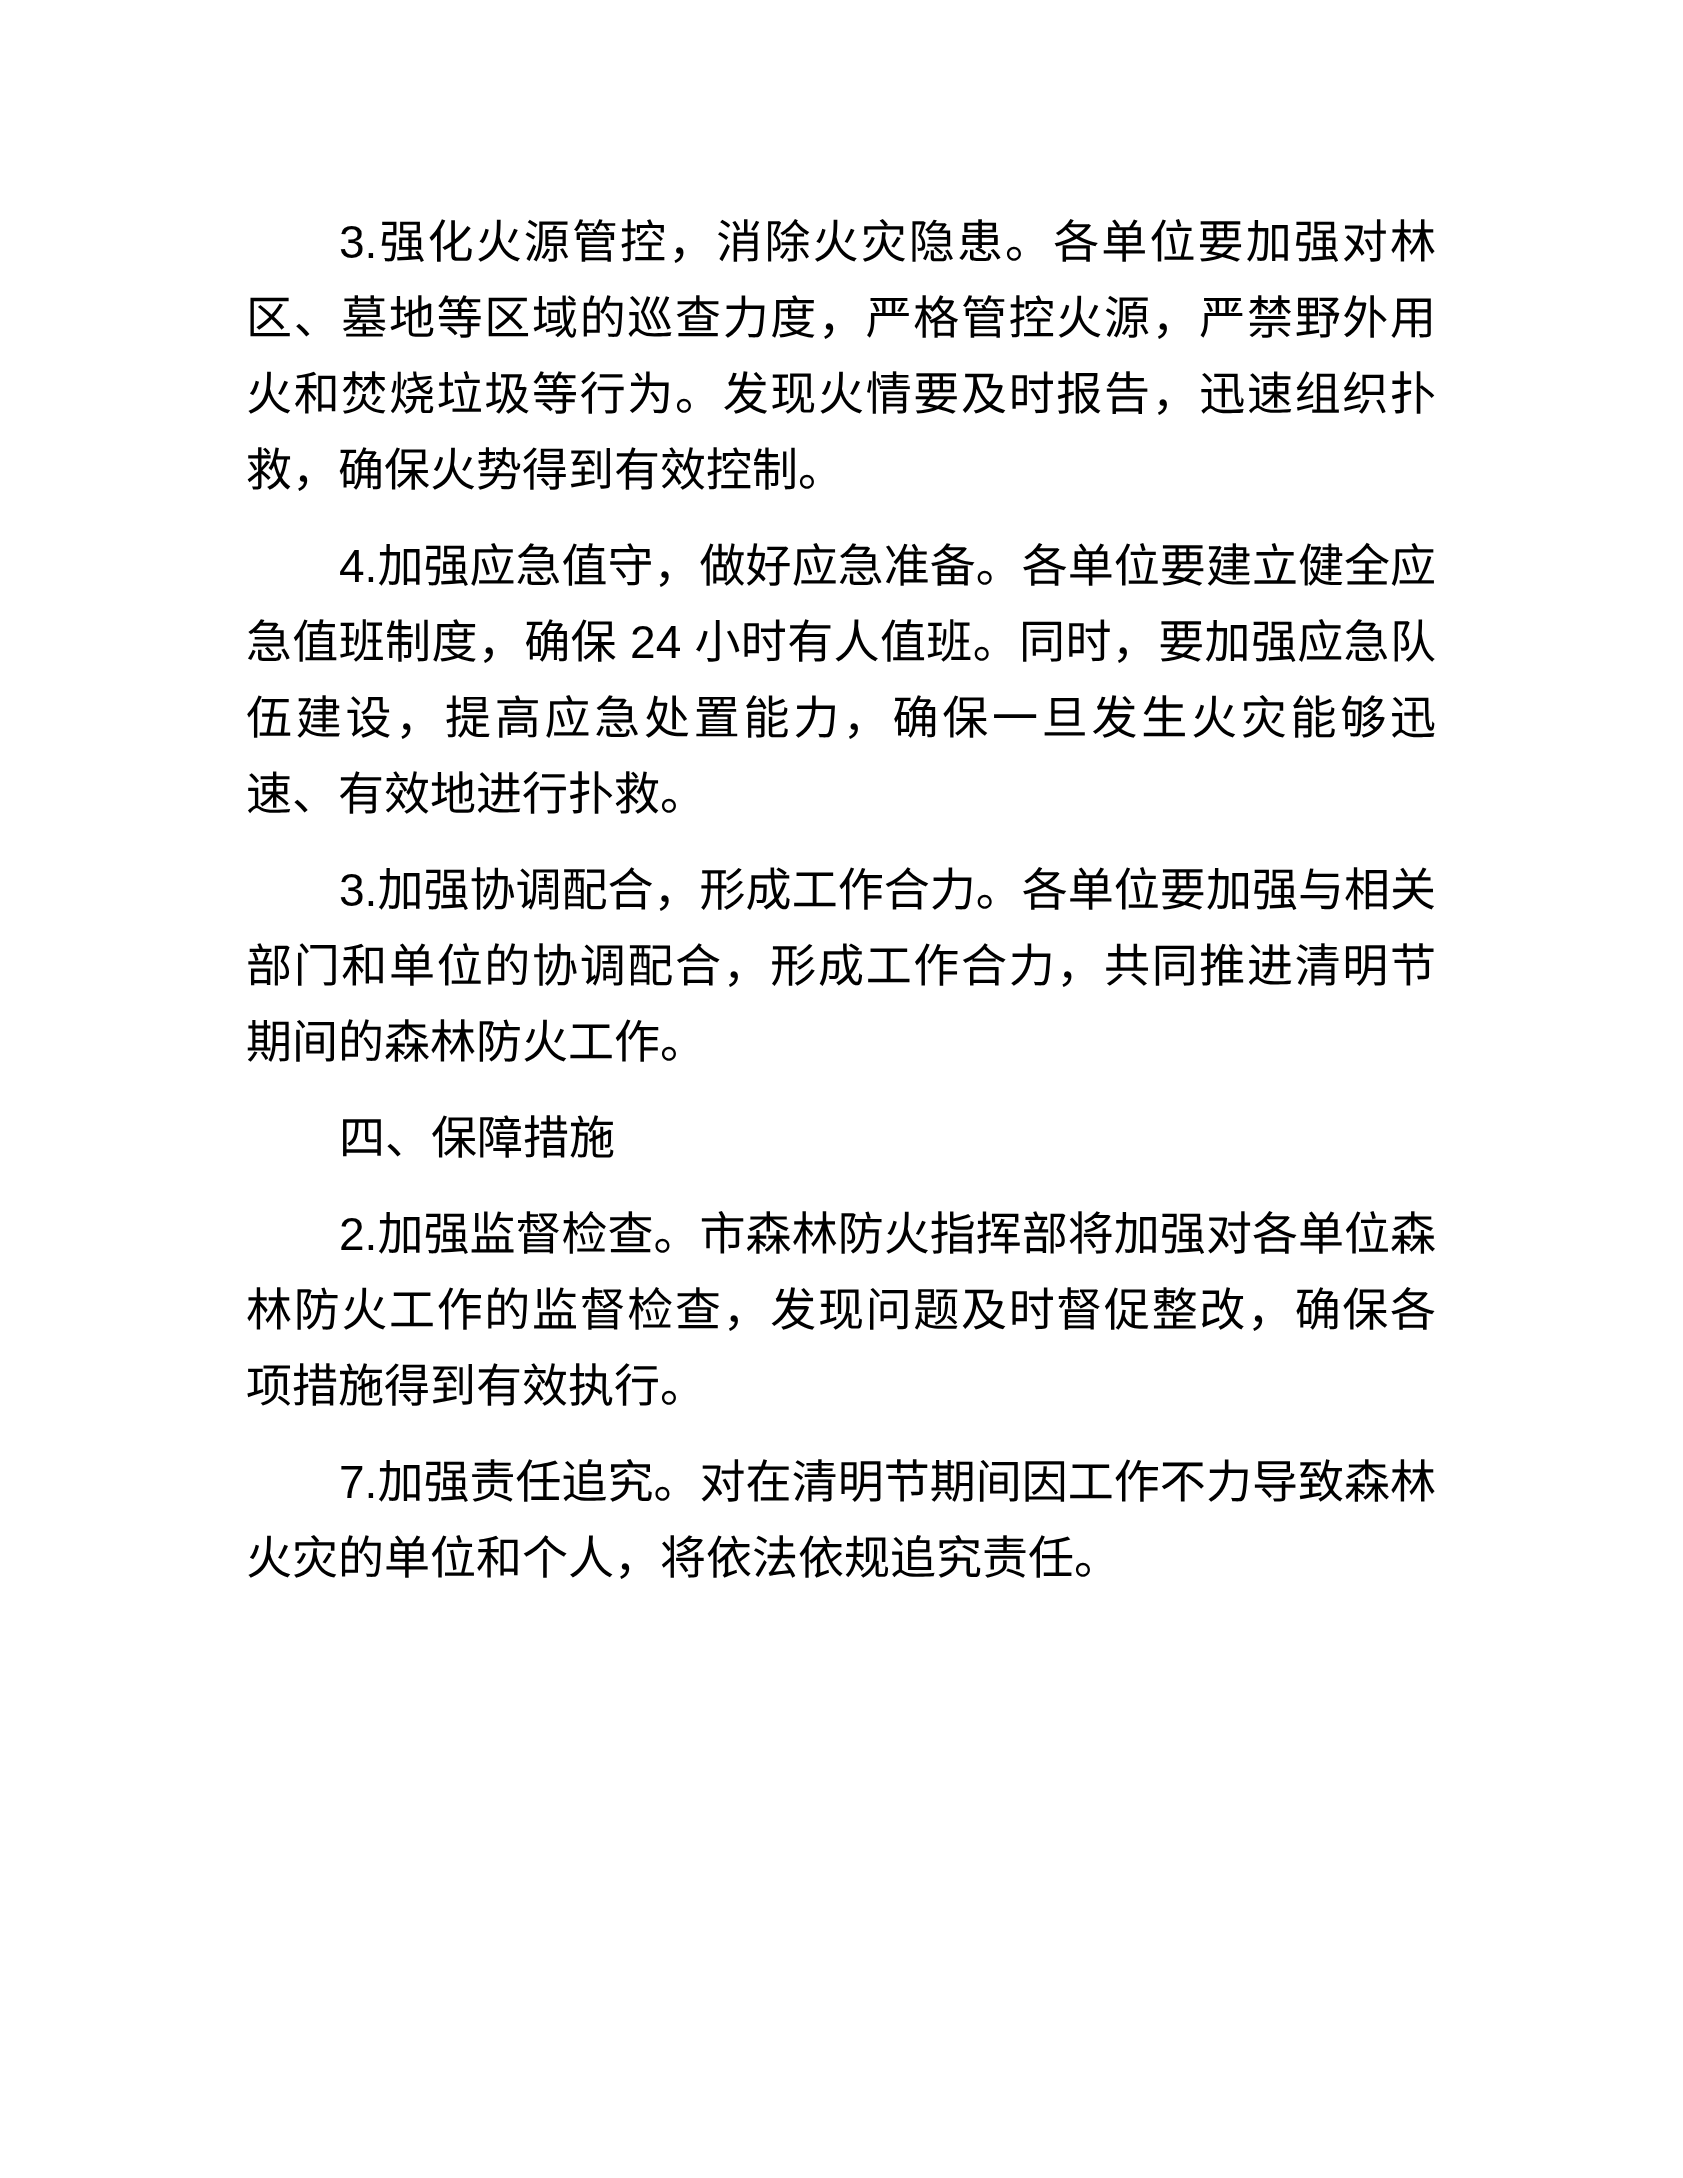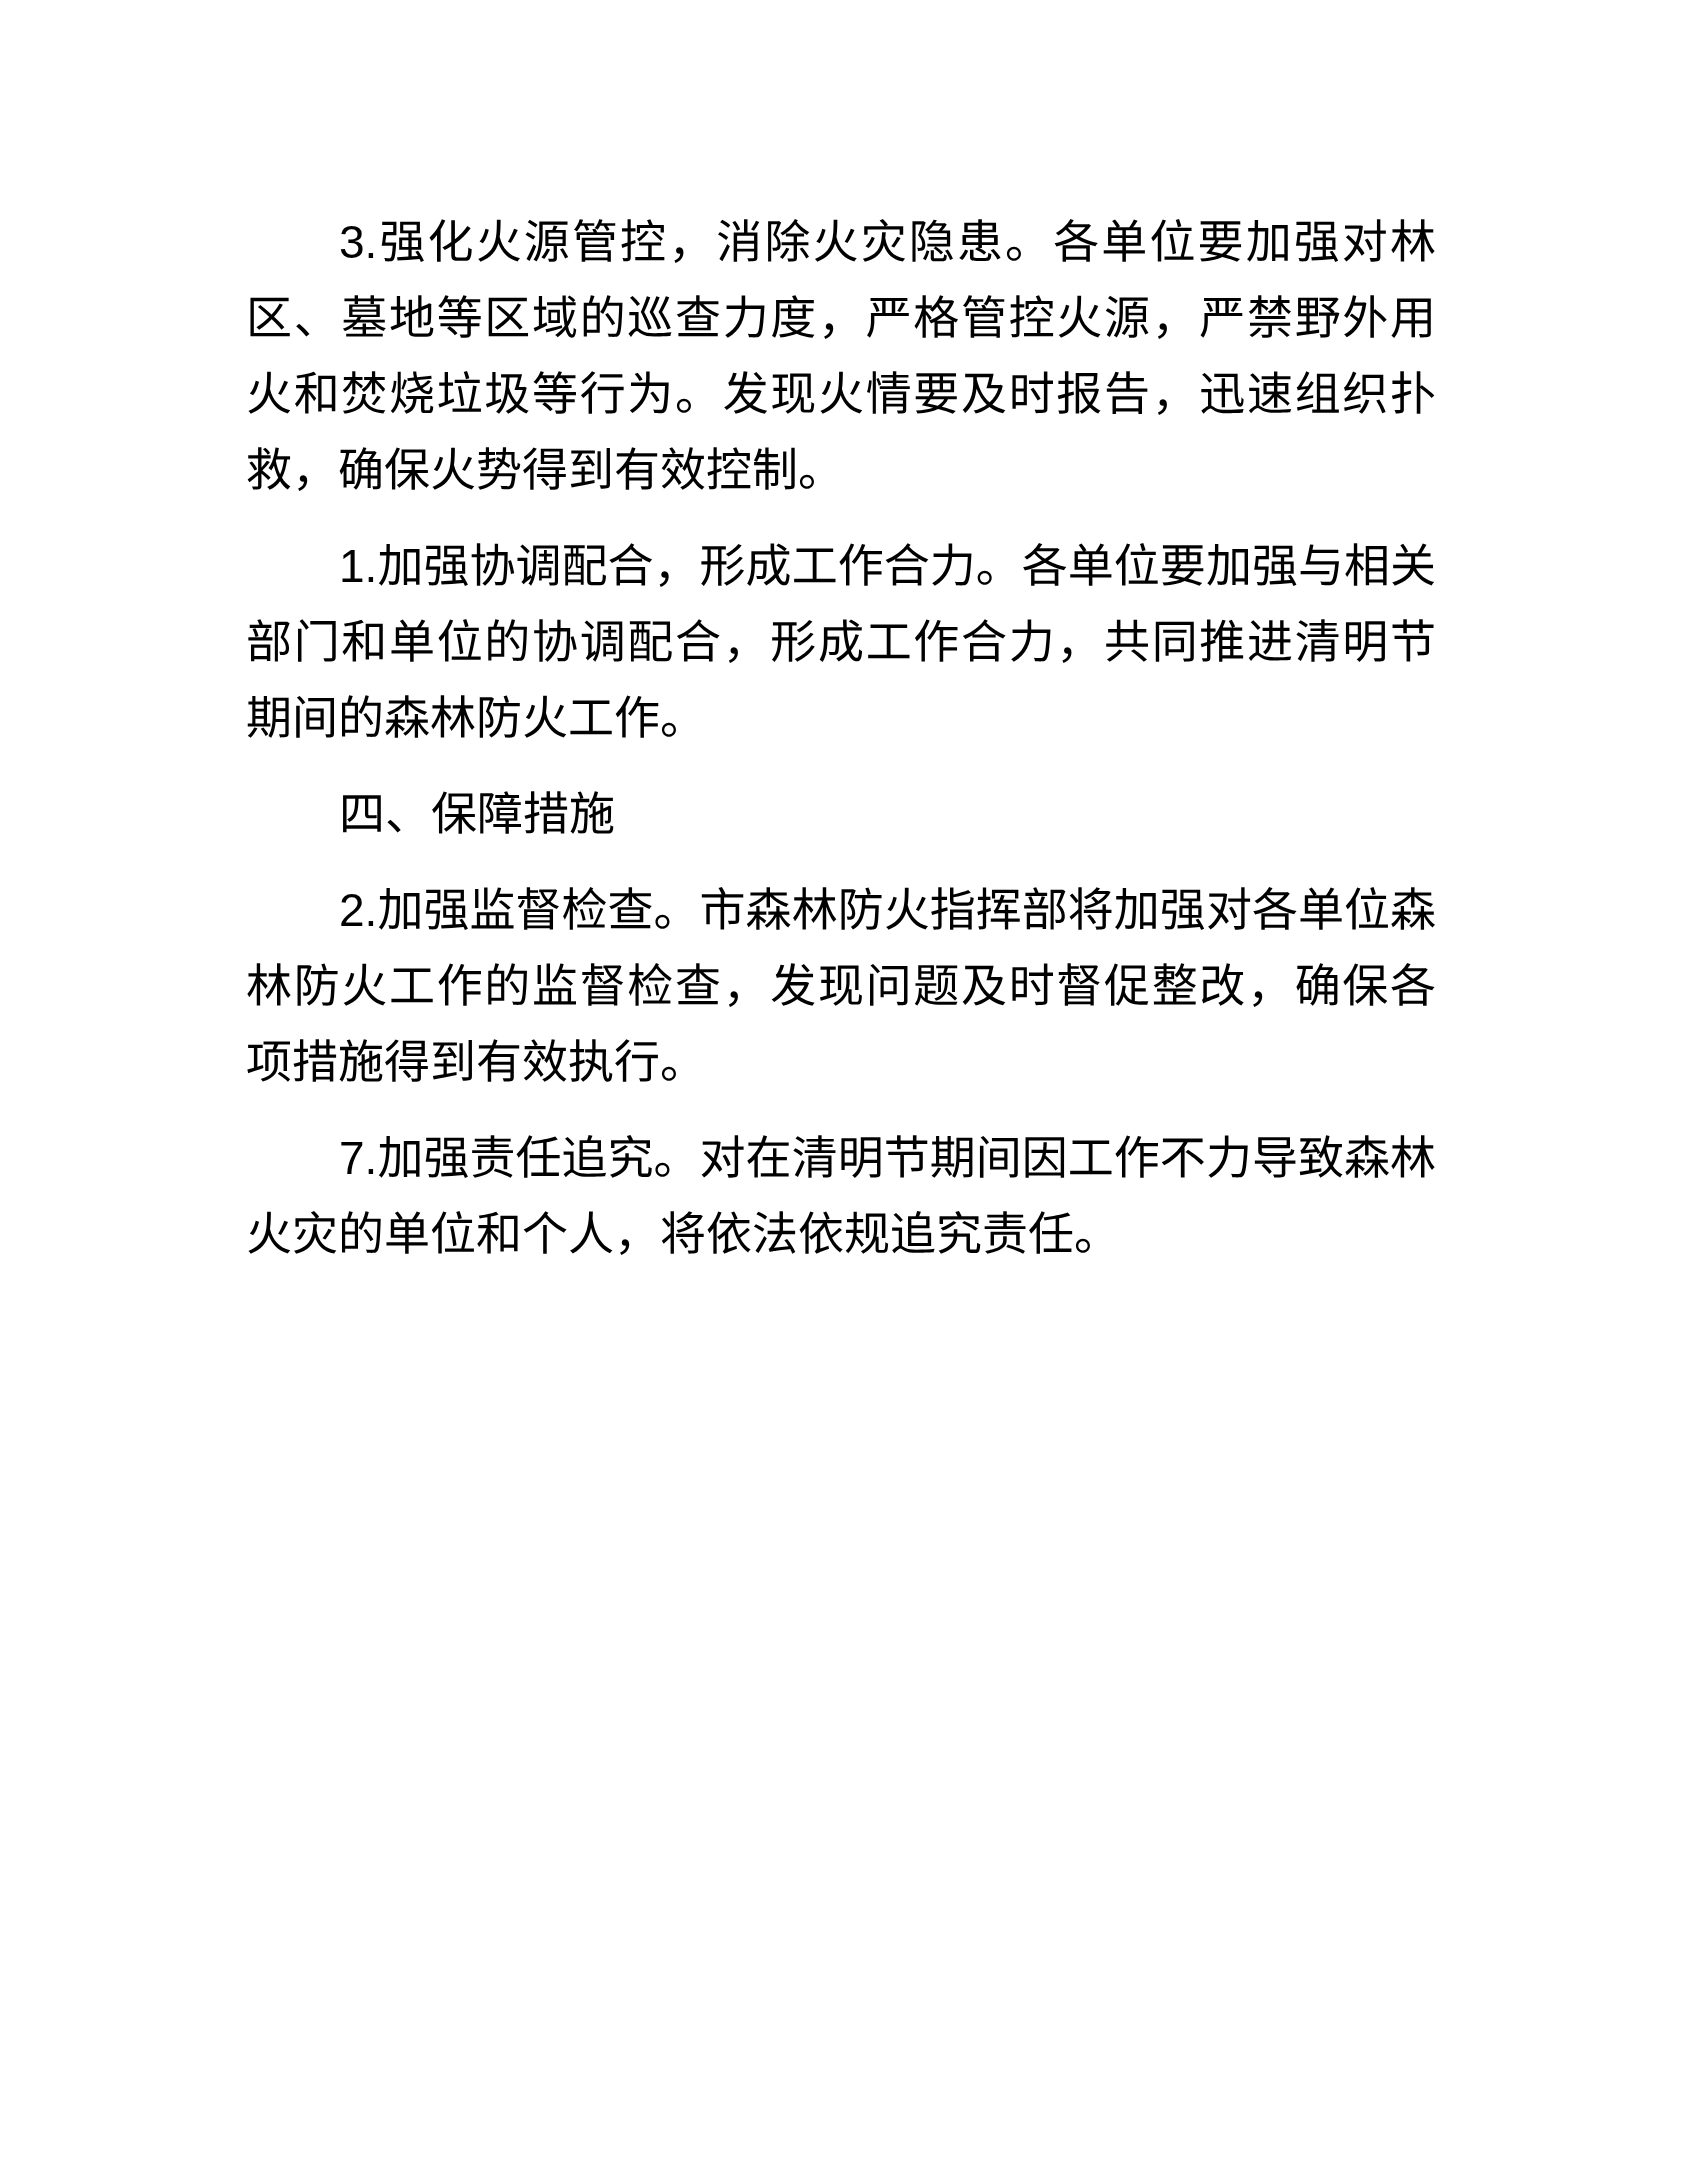--- a/index.html
+++ b/index.html
@@ -38,19 +38,20 @@
     text-align: center;
     word-break: keep-all;
   }
 </style>
 </head>
 <body>
 
 <div class="page">
   <div class="doc">
     <p class="para">3.强化火源管控，消除火灾隐患。各单位要加强对林区、墓地等区域的巡查力度，严格管控火源，严禁野外用火和焚烧垃圾等行为。发现火情要及时报告，迅速组织扑救，确保火势得到有效控制。</p>
-    <p class="para">1.加强协调配合，形成工作合力。各单位要加强与相关部门和单位的协调配合，形成工作合力，共同推进清明节期间的森林防火工作。</p>
+    <p class="para">4.加强应急值守，做好应急准备。各单位要建立健全应急值班制度，确保 24 小时有人值班。同时，要加强应急队伍建设，提高应急处置能力，确保一旦发生火灾能够迅速、有效地进行扑救。</p>
+    <p class="para">3.加强协调配合，形成工作合力。各单位要加强与相关部门和单位的协调配合，形成工作合力，共同推进清明节期间的森林防火工作。</p>
     <p class="para heading">四、保障措施</p>
     <p class="para">2.加强监督检查。市森林防火指挥部将加强对各单位森林防火工作的监督检查，发现问题及时督促整改，确保各项措施得到有效执行。</p>
     <p class="para">7.加强责任追究。对在清明节期间因工作不力导致森林火灾的单位和个人，将依法依规追究责任。</p>
   </div>
 </div>
 
 
 </body></html>

